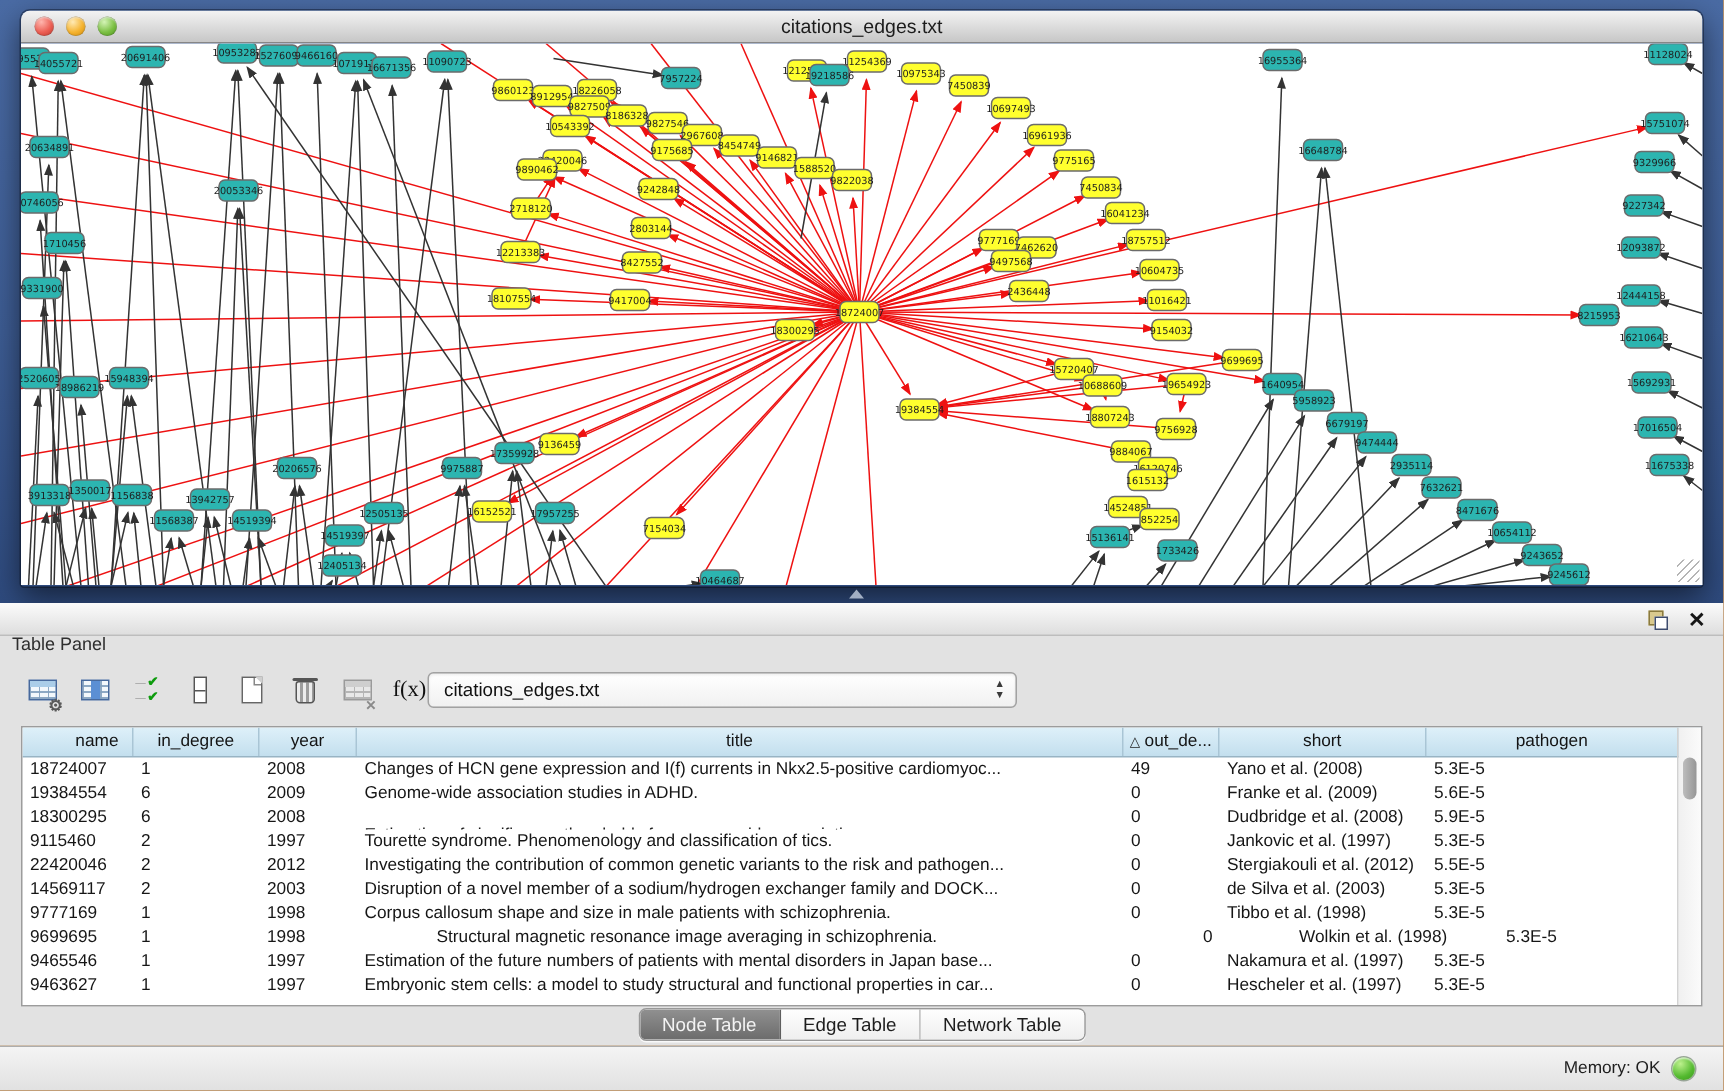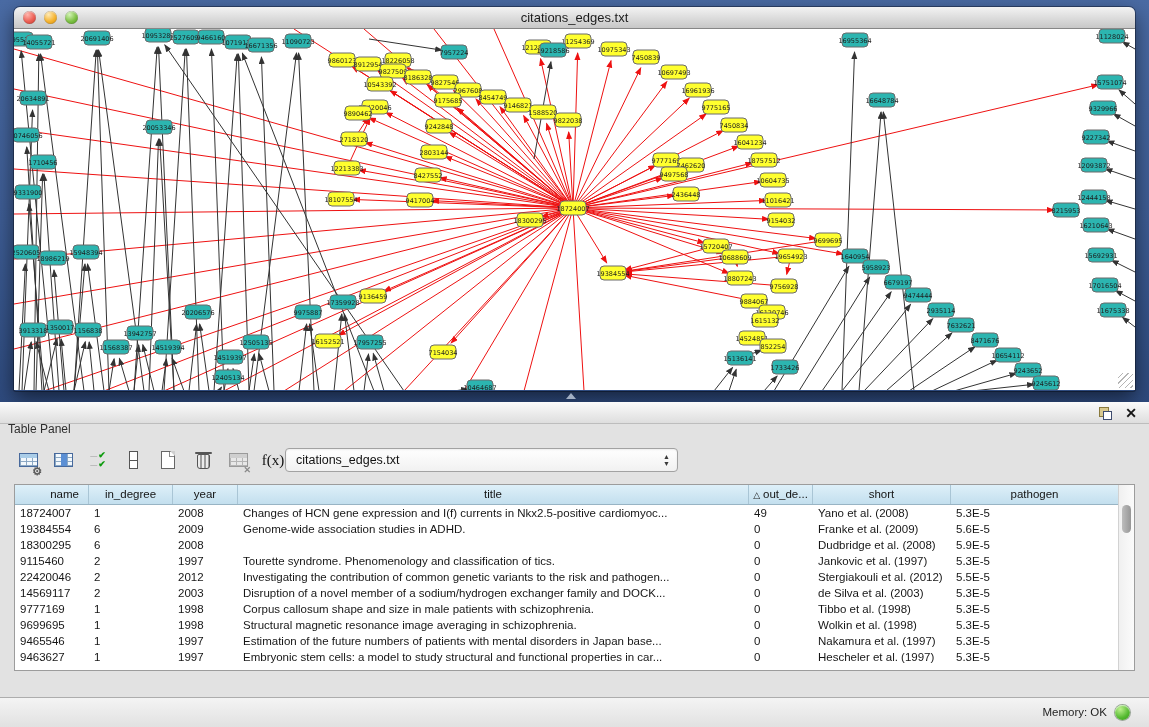--- a/index.html
+++ b/index.html
@@ -890,21 +890,21 @@
             <div class="td" style="width: 65px;">1998</div>
             <div class="td" style="width: 511px;">Corpus callosum shape and size in male patients with schizophrenia.</div>
             <div class="td" style="width: 64px;">0</div>
             <div class="td" style="width: 138px;">Tibbo et al. (1998)</div>
             <div class="td" style="width: 168px;">5.3E-5</div>
           </div>
           <div class="tr">
             <div class="td" style="width: 74px;">9699695</div>
             <div class="td" style="width: 84px;">1</div>
             <div class="td" style="width: 65px;">1998</div>
-            <div class="td" style="width: 511px;">Structural magnetic resonance image averaging in schizophrenia.</div>
+            <div class="td" style="width: 511px; margin-left: 48px;">Structural magnetic resonance image averaging in schizophrenia.</div>
             <div class="td" style="width: 64px;">0</div>
             <div class="td" style="width: 138px;">Wolkin et al. (1998)</div>
             <div class="td" style="width: 168px;">5.3E-5</div>
           </div>
           <div class="tr">
             <div class="td" style="width: 74px;">9465546</div>
             <div class="td" style="width: 84px;">1</div>
             <div class="td" style="width: 65px;">1997</div>
             <div class="td" style="width: 511px;">Estimation of the future numbers of patients with mental disorders in Japan base...</div>
             <div class="td" style="width: 64px;">0</div>
@@ -919,20 +919,25 @@
             <div class="td" style="width: 64px;">0</div>
             <div class="td" style="width: 138px;">Hescheler et al. (1997)</div>
             <div class="td" style="width: 168px;">5.3E-5</div>
           </div>
         </div>
       <div class="vscroll">
         <div class="vthumb"></div>
       </div>
     </div>
 
+    <div class="tabs" id="tabs">
+        <div class="tab selected">Node Table</div>
+        <div class="tab">Edge Table</div>
+        <div class="tab">Network Table</div>
+      </div>
   </div>
 
   <div class="statusbar">
     <span class="memory-label">Memory: OK</span>
     <span class="memory-dot"></span>
   </div>
 
 </div>
 
 </body></html>

